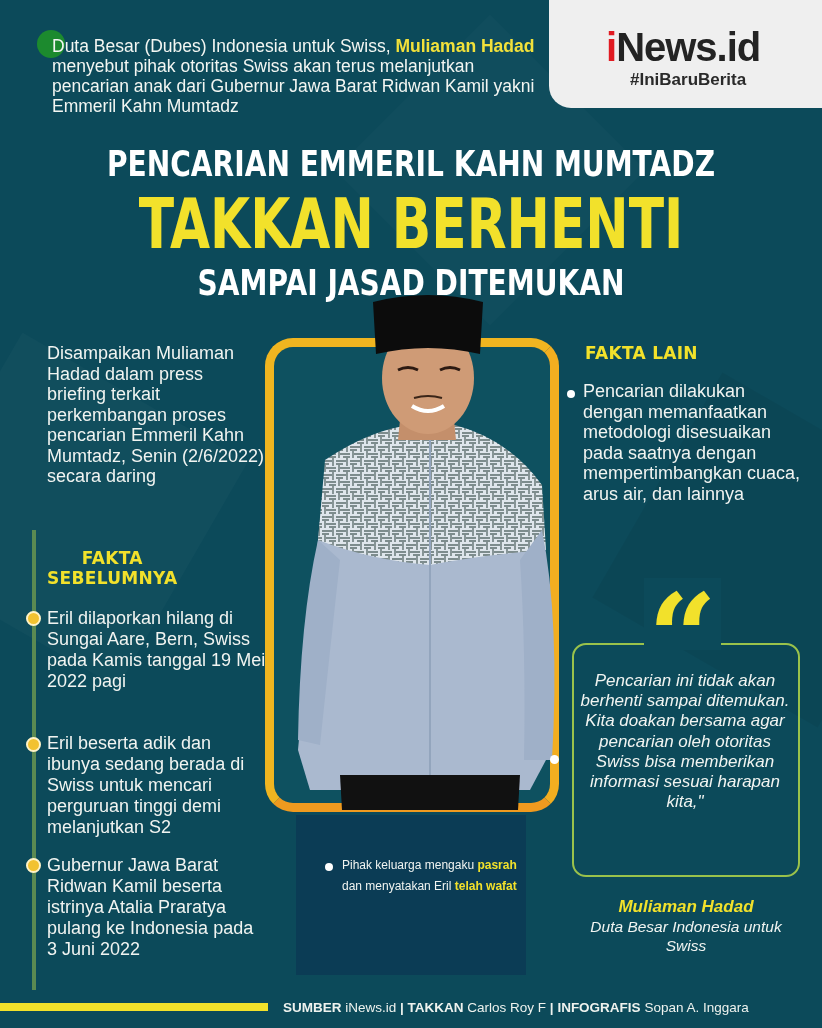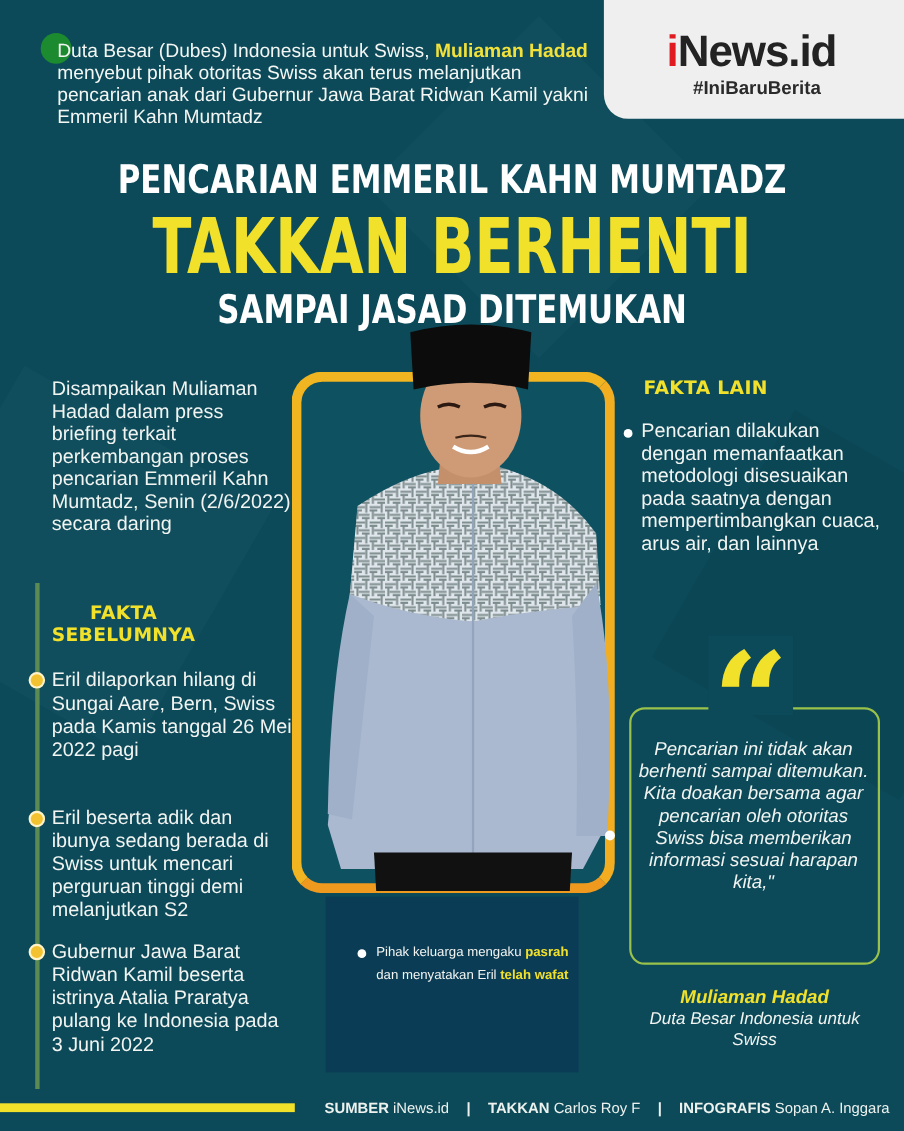--- a/index.html
+++ b/index.html
@@ -111,21 +111,21 @@
     position: absolute; left: 342px; top: 855px; width: 180px;
     font-size: 12px; line-height: 20.5px; color: #f1f4f1;
   }
   .center-text .hl { color: #f2e12b; font-weight: bold; }
 
   
   .footer-bar { position: absolute; left: 0; top: 1003px; width: 268px; height: 8px; background: #f2e12b; }
   .footer-credits {
     position: absolute; left: 283px; top: 1000px; font-size: 13.5px; color: #eef2ee; white-space: nowrap;
   }
-  .footer-credits b { font-weight: bold; margin-left: 12px; }
+  .footer-credits b { font-weight: bold; }
 </style>
 </head>
 <body>
 
 <div class="bg-shape hex1"></div>
 <div class="bg-shape hex2"></div>
 <div class="bg-shape hex3"></div>
 
 <div class="intro-dot"></div>
 <p class="intro"><span>Duta Besar (Dubes) Indonesia untuk Swiss, </span><span class="hl">Muliaman Hadad</span><span> menyebut pihak otoritas Swiss akan terus melanjutkan pencarian anak dari Gubernur Jawa Barat Ridwan Kamil yakni Emmeril Kahn Mumtadz</span></p>
@@ -173,21 +173,21 @@
 <div class="frame-dot" style="left:550px; top:755px;"></div>
 
 <p class="left-desc">Disampaikan Muliaman Hadad dalam press briefing terkait perkembangan proses pencarian Emmeril Kahn Mumtadz, Senin (2/6/2022) secara daring</p>
 <div class="section-head" style="left:47px; top:548px;">
   <div>FAKTA</div>
   <div>SEBELUMNYA</div>
 </div>
 <div class="timeline-line"></div>
 
 <div class="tl-dot" style="top:611px;"></div>
-<p class="tl-item" style="top:608px;">Eril dilaporkan hilang di Sungai Aare, Bern, Swiss pada Kamis tanggal 26 Mei 2022 pagi</p>
+<p class="tl-item" style="top:608px;">Eril dilaporkan hilang di Sungai Aare, Bern, Swiss pada Kamis tanggal 19 Mei 2022 pagi</p>
 
 <div class="tl-dot" style="top:737px;"></div>
 <p class="tl-item" style="top:733px;">Eril beserta adik dan ibunya sedang berada di Swiss untuk mencari perguruan tinggi demi melanjutkan S2</p>
 
 <div class="tl-dot" style="top:858px;"></div>
 <p class="tl-item" style="top:855px;">Gubernur Jawa Barat Ridwan Kamil beserta istrinya Atalia Praratya pulang ke Indonesia pada 3 Juni 2022</p>
 
 <div class="section-head" style="left:585px; top:343px;">FAKTA LAIN</div>
 <div class="bullet" style="left:567px; top:390px;"></div>
 <p class="right-item">Pencarian dilakukan dengan memanfaatkan metodologi disesuaikan pada saatnya dengan mempertimbangkan cuaca, arus air, dan lainnya</p>

